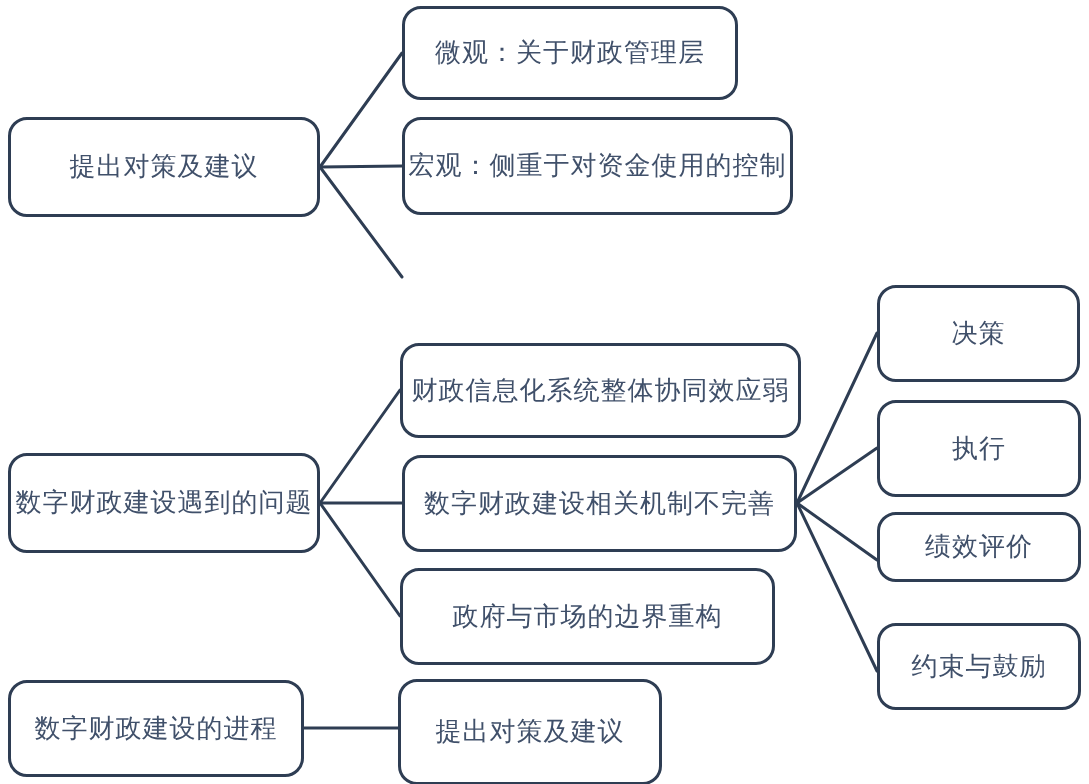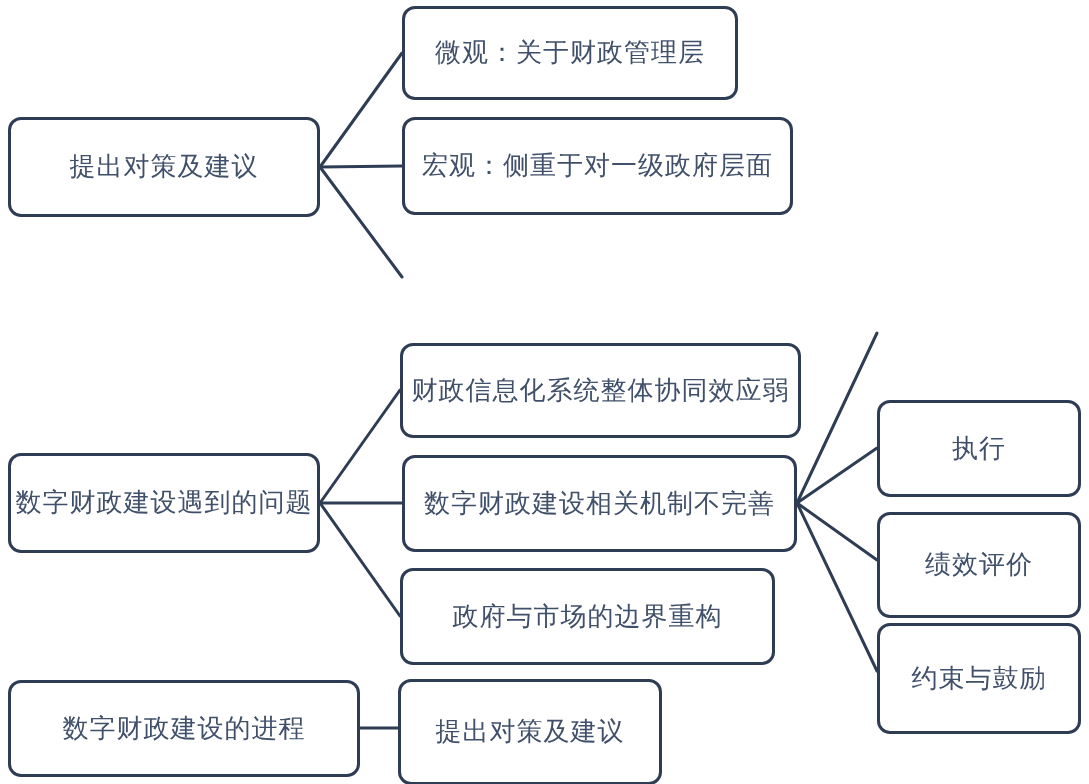--- a/index.html
+++ b/index.html
@@ -19,21 +19,21 @@
     position: absolute;
     left: 0;
     top: 0;
     z-index: 0;
   }
   .node {
     position: absolute;
     z-index: 1;
     box-sizing: border-box;
     border: 3px solid #2e3d53;
-    border-radius: 13px;
+    border-radius: 19px;
     background: #ffffff;
     display: flex;
     align-items: center;
     justify-content: center;
     text-align: center;
   }
   .node-label {
     color: #40506a;
     font-size: 26px;
     letter-spacing: 1px;
@@ -66,54 +66,57 @@
 
   <div class="node" style="left:8px; top:117px; width:312px; height:100px">
     <span class="node-label">提出对策及建议</span>
   </div>
 
   <div class="node" style="left:402px; top:6px; width:336px; height:94px">
     <span class="node-label">微观：关于财政管理层</span>
   </div>
 
   <div class="node" style="left:402px; top:117px; width:391px; height:98px">
-    <span class="node-label">宏观：侧重于对一级政府层面</span>
+    <span class="node-label">宏观：侧重于对资金使用的控制</span>
   </div>
 
 
   <div class="node" style="left:8px; top:453px; width:312px; height:100px">
     <span class="node-label">数字财政建设遇到的问题</span>
   </div>
 
   <div class="node" style="left:400px; top:343px; width:401px; height:95px">
     <span class="node-label">财政信息化系统整体协同效应弱</span>
   </div>
 
   <div class="node" style="left:402px; top:455px; width:395px; height:97px">
     <span class="node-label">数字财政建设相关机制不完善</span>
   </div>
 
   <div class="node" style="left:400px; top:568px; width:375px; height:97px">
     <span class="node-label">政府与市场的边界重构</span>
   </div>
 
+  <div class="node" style="left:877px; top:285px; width:203px; height:97px">
+    <span class="node-label">决策</span>
+  </div>
 
   <div class="node" style="left:877px; top:400px; width:204px; height:97px">
     <span class="node-label">执行</span>
   </div>
 
-  <div class="node" style="left:877px; top:512px; width:204px; height:106px">
+  <div class="node" style="left:877px; top:512px; width:204px; height:70px">
     <span class="node-label">绩效评价</span>
   </div>
 
-  <div class="node" style="left:877px; top:623px; width:204px; height:111px">
+  <div class="node" style="left:877px; top:623px; width:204px; height:87px">
     <span class="node-label">约束与鼓励</span>
   </div>
 
-  <div class="node" style="left:8px; top:680px; width:352px; height:97px">
+  <div class="node" style="left:8px; top:680px; width:296px; height:97px">
     <span class="node-label">数字财政建设的进程</span>
   </div>
 
   <div class="node" style="left:398px; top:679px; width:264px; height:106px">
     <span class="node-label">提出对策及建议</span>
   </div>
 
 </div>
 
 </body></html>

